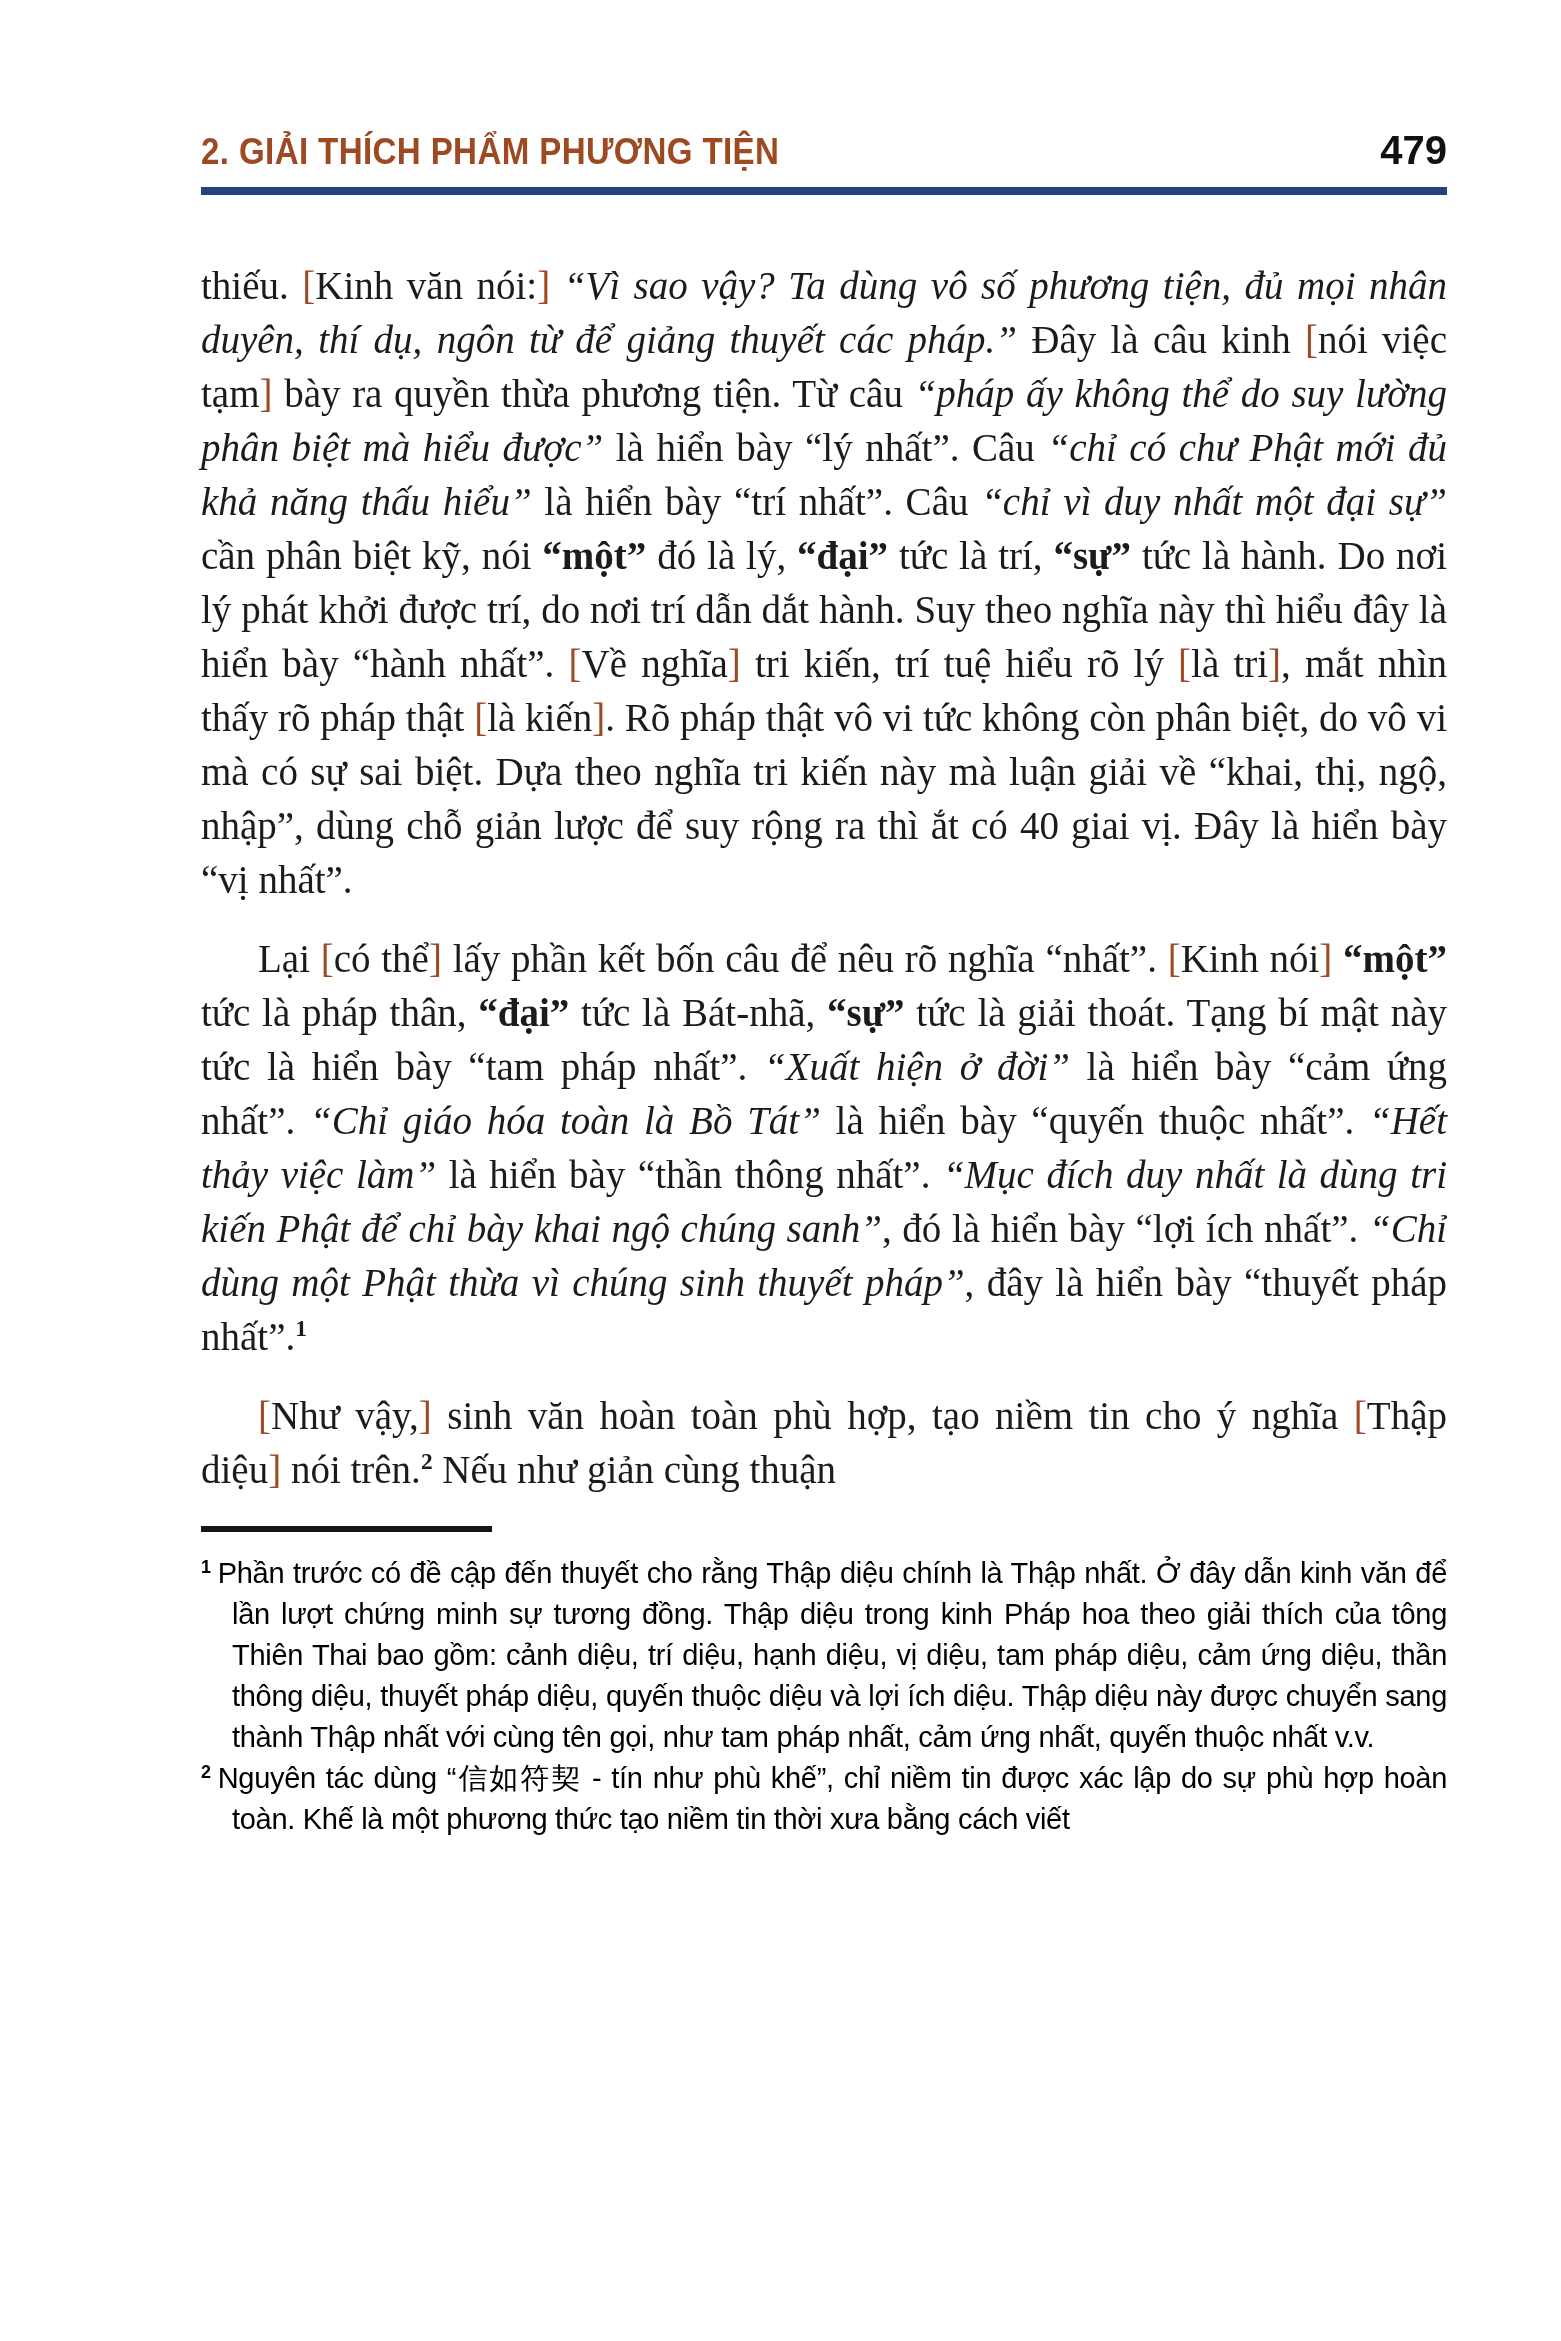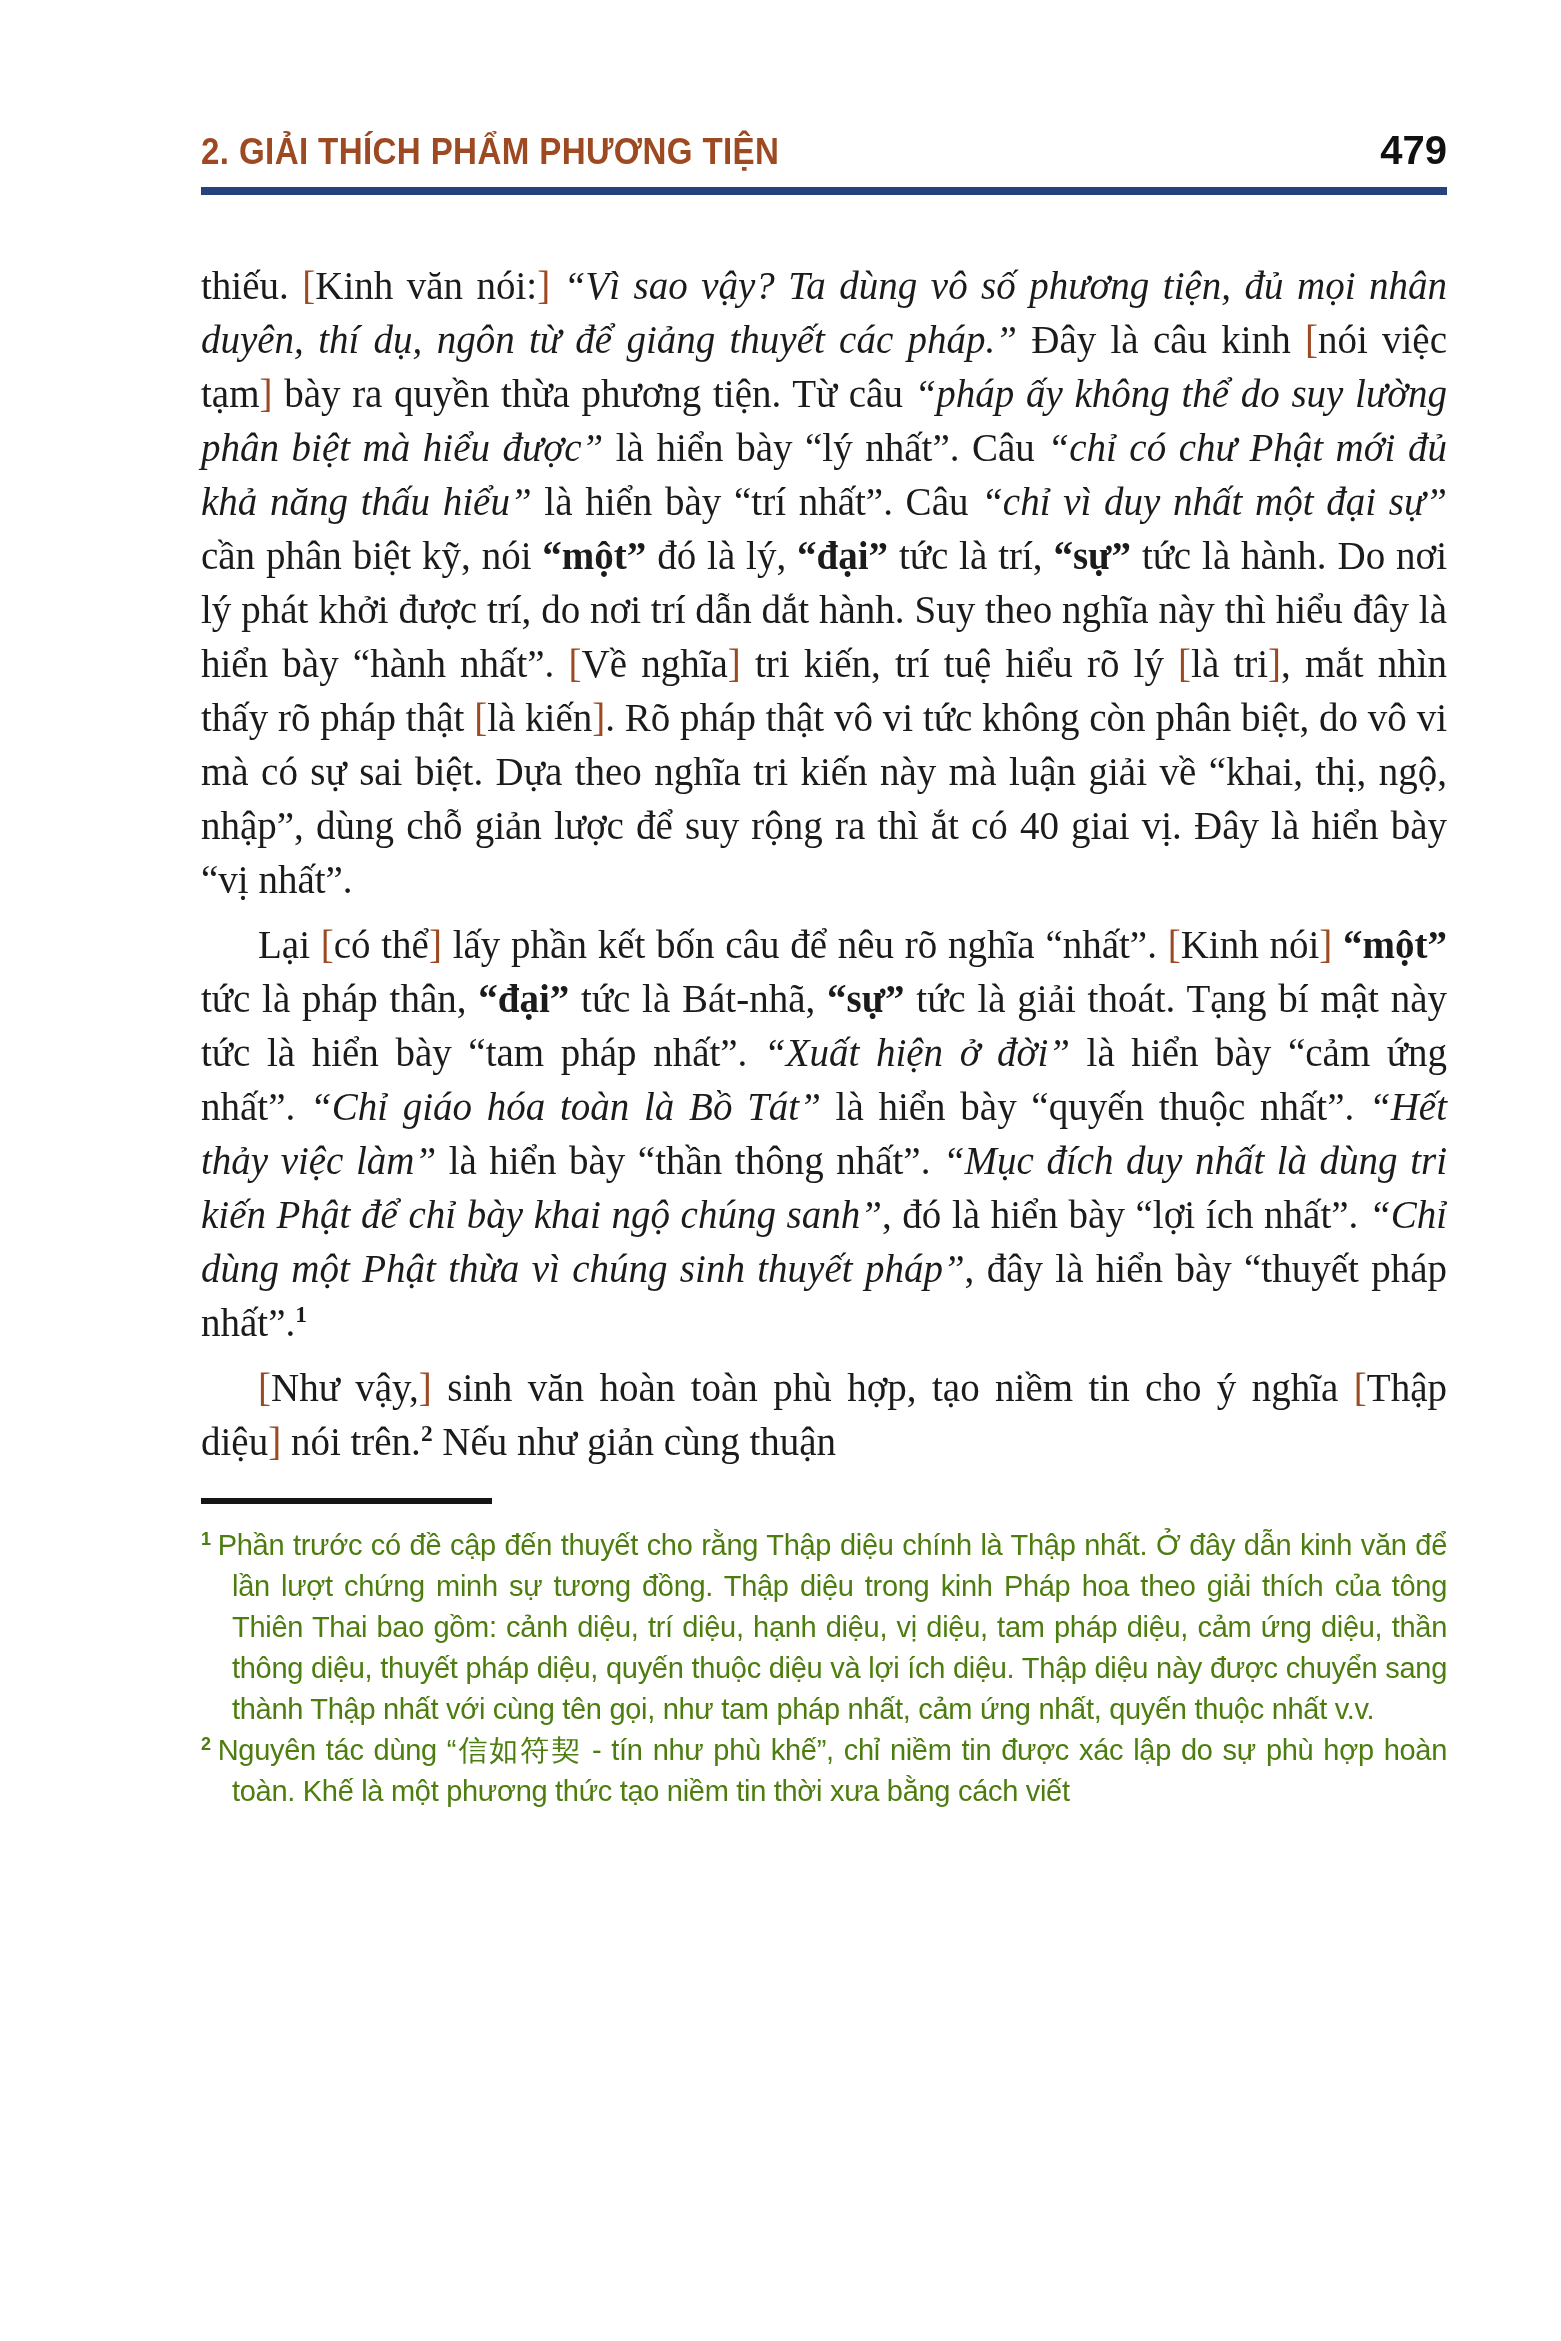--- a/index.html
+++ b/index.html
@@ -44,21 +44,21 @@
   
   .body-text {
     margin-top: 64px;
     font-family: "Liberation Serif", serif;
     font-size: 39px;
     line-height: 54px;
     color: var(--text, #1b1b1b);
     text-align: justify;
   }
   .body-text p { margin: 0; }
-  .body-text p.indent { text-indent: 57px; margin-top: 11px; }
+  .body-text p.indent { text-indent: 57px; margin-top: 25px; }
   .acc { color: var(--accent, #9d4a23); }
   .it  { font-style: italic; }
   .bit { font-weight: bold; }
   .sup {
     vertical-align: super;
     font-size: 0.60em;
     line-height: 0;
     font-weight: bold;
   }
   
@@ -67,21 +67,21 @@
     width: 291px;
     height: 6px;
     background: #151515;
   }
   .footnotes {
     margin-top: 21px;
     font-family: "Liberation Sans", sans-serif;
     font-size: 29px;
     line-height: 41px;
     letter-spacing: -0.3px;
-    color: #4d7c0f;
+    color: #000000;
     text-align: justify;
   }
   .footnote-item {
     padding-left: 31px;
     text-indent: -31px;
     margin: 0;
   }
   .fn-marker {
     vertical-align: super;
     font-size: 0.62em;

